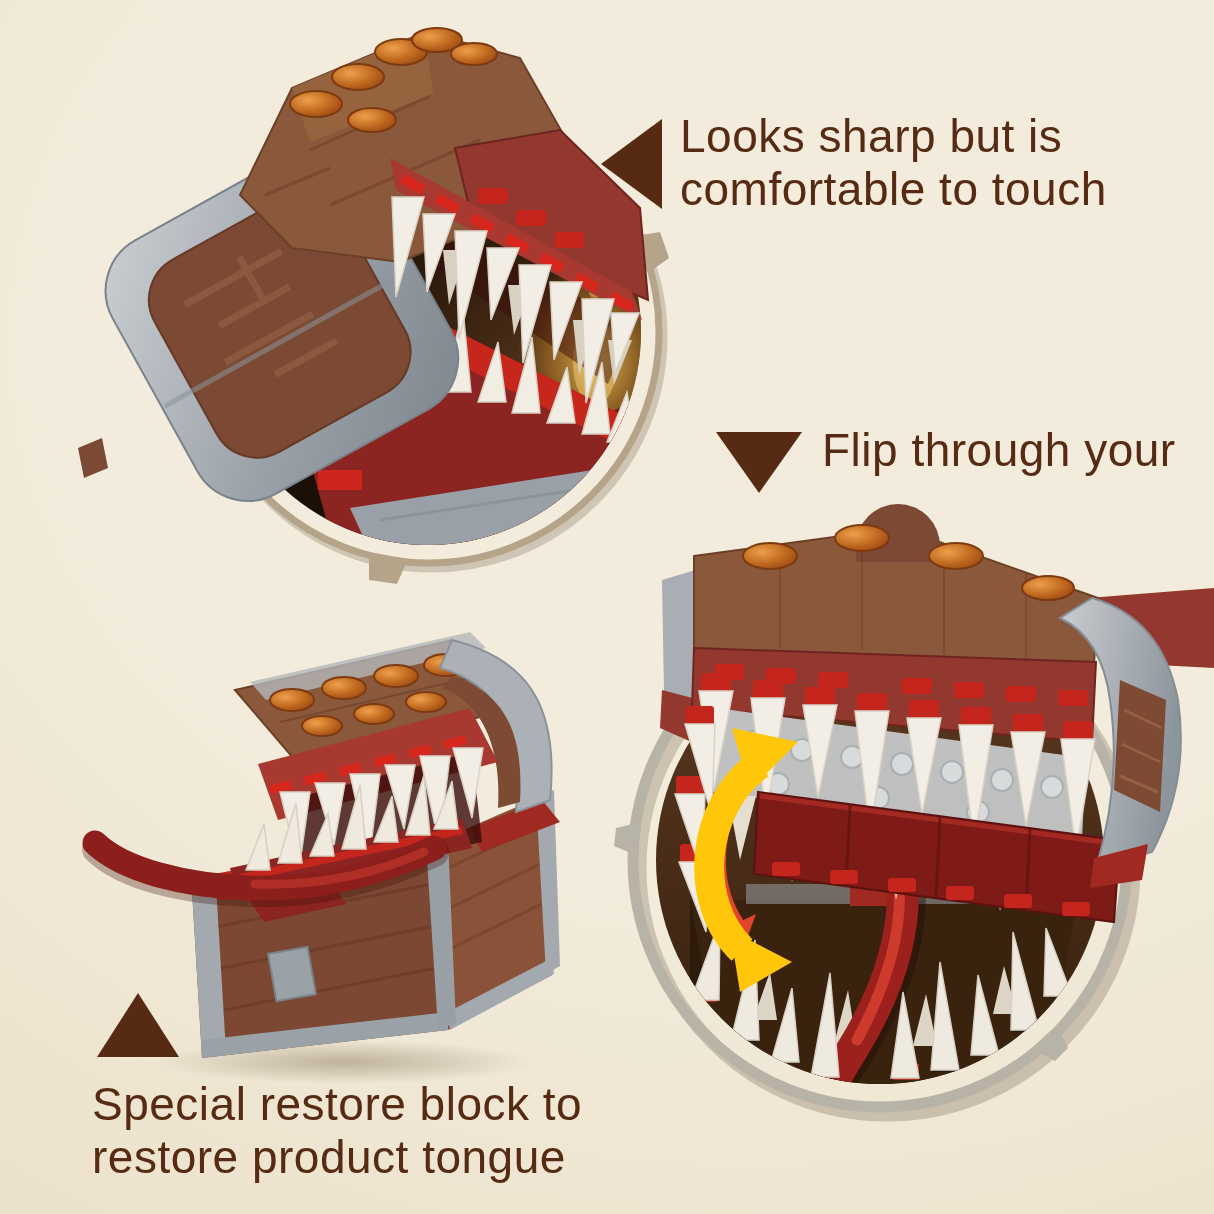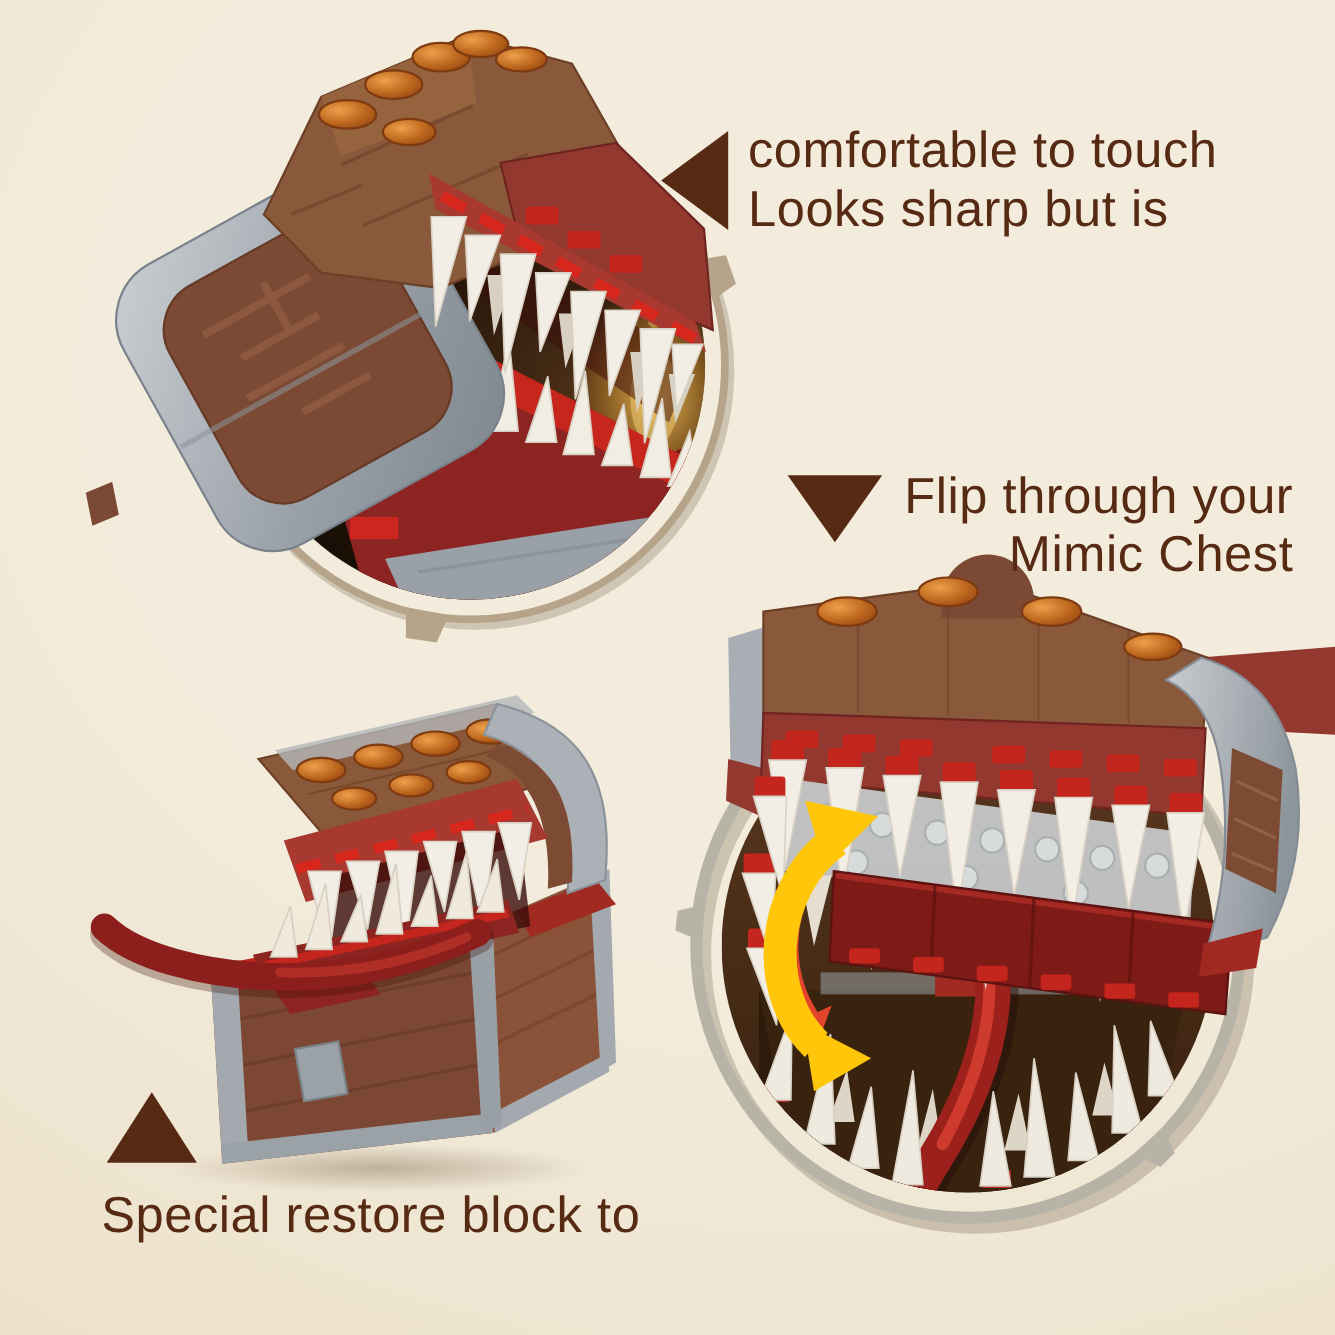--- a/index.html
+++ b/index.html
@@ -14,21 +14,21 @@
   }
   .illustration{position:absolute;left:0;top:0;width:1214px;height:1214px;}
   .annotation{position:absolute;color:var(--ink);}
   .annotation-text{font-size:46px;line-height:53px;letter-spacing:0.5px;white-space:nowrap;}
   .tri{position:absolute;width:0;height:0;display:block;}
   .tri-left{border-top:45px solid transparent;border-bottom:45px solid transparent;border-right:61px solid var(--ink);}
   .tri-down{border-left:43px solid transparent;border-right:43px solid transparent;border-top:61px solid var(--ink);}
   .tri-up{border-left:41px solid transparent;border-right:41px solid transparent;border-bottom:64px solid var(--ink);}
   #a1-text{left:680px;top:110px;position:absolute;}
   #a1-tri{left:601px;top:119px;}
-  #a2-text{left:822px;top:424px;position:absolute;text-align:right;}
+  #a2-text{left:822px;top:424px;position:absolute;}
   #a2-tri{left:716px;top:432px;}
   #a3-text{left:92px;top:1078px;position:absolute;}
   #a3-tri{left:97px;top:993px;}
 </style>
 </head>
 <body>
 
 <div class="canvas">
 
 <svg class="illustration" viewBox="0 0 1214 1214" xmlns="http://www.w3.org/2000/svg">
@@ -360,33 +360,33 @@
       <path d="M760,764 C 700,806 692,902 742,950" stroke="#ffc60a" stroke-width="30" fill="none"></path>
       <polygon points="798,742 732,728 750,790" fill="#ffc60a"></polygon>
       <polygon points="792,962 730,930 740,992" fill="#ffc60a"></polygon>
     </g>
   </g>
 </svg>
 
 <div class="annotation">
   <span id="a1-tri" class="tri tri-left"></span>
   <div id="a1-text" class="annotation-text">
+    <div>Looks sharp but is</div>
     <div>comfortable to touch</div>
-    <div>Looks sharp but is</div>
   </div>
 </div>
 
 <div class="annotation">
   <span id="a2-tri" class="tri tri-down"></span>
   <div id="a2-text" class="annotation-text">
     <div>Flip through your</div>
-    <div>Mimic Chest</div>
   </div>
 </div>
 
 <div class="annotation">
   <span id="a3-tri" class="tri tri-up"></span>
   <div id="a3-text" class="annotation-text">
     <div>Special restore block to</div>
+    <div>restore product tongue</div>
   </div>
 </div>
 
 </div>
 
 </body></html>

